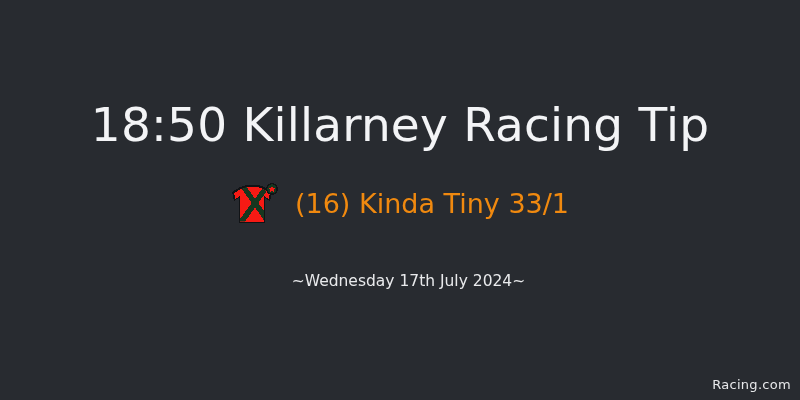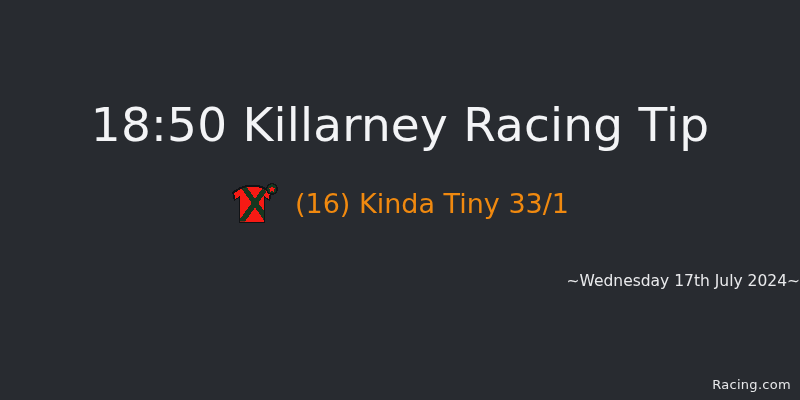--- a/index.html
+++ b/index.html
@@ -62,21 +62,21 @@
     line-height: 34px;
     color: #f0890f;
     white-space: nowrap;
   }
 
   #race-date {
     position: absolute;
     top: 271px;
     left: 0;
     right: 0;
-    text-align: right;
+    text-align: center;
     font-size: 15.5px;
     font-weight: 400;
     line-height: 20px;
     color: #e9eaec;
     white-space: nowrap;
     padding-left: 17px;
   }
 
   #watermark {
     position: absolute;

